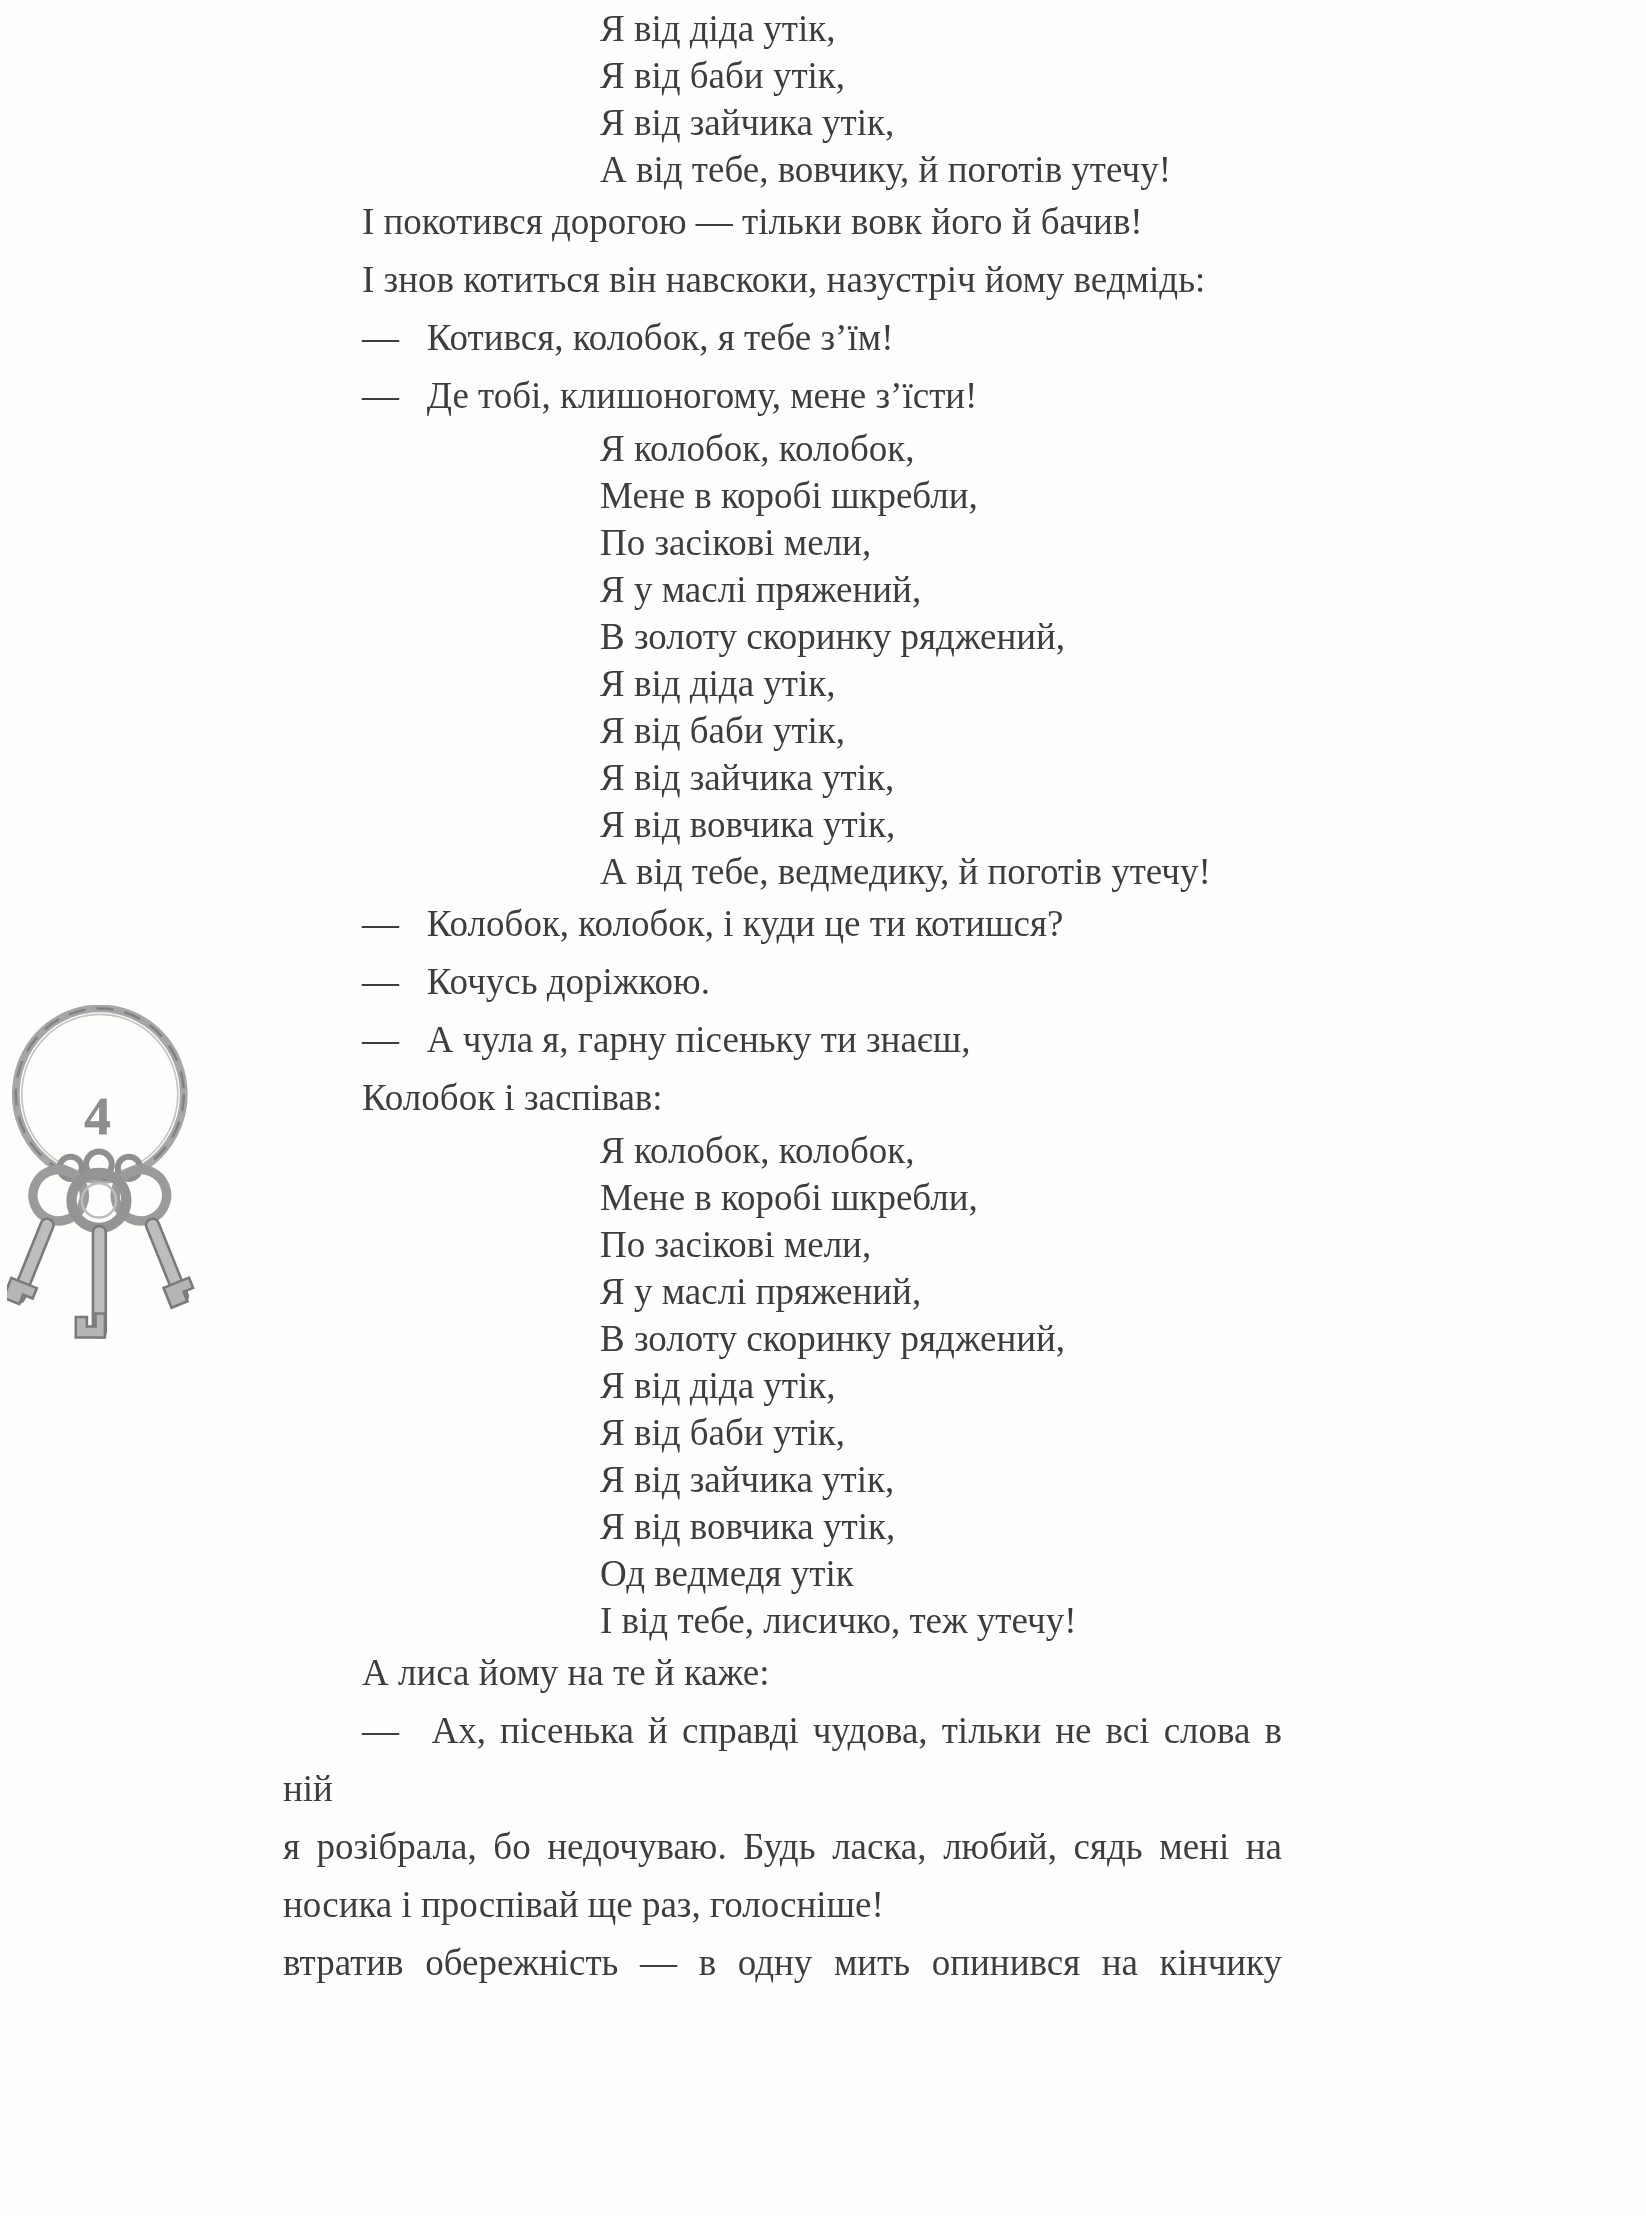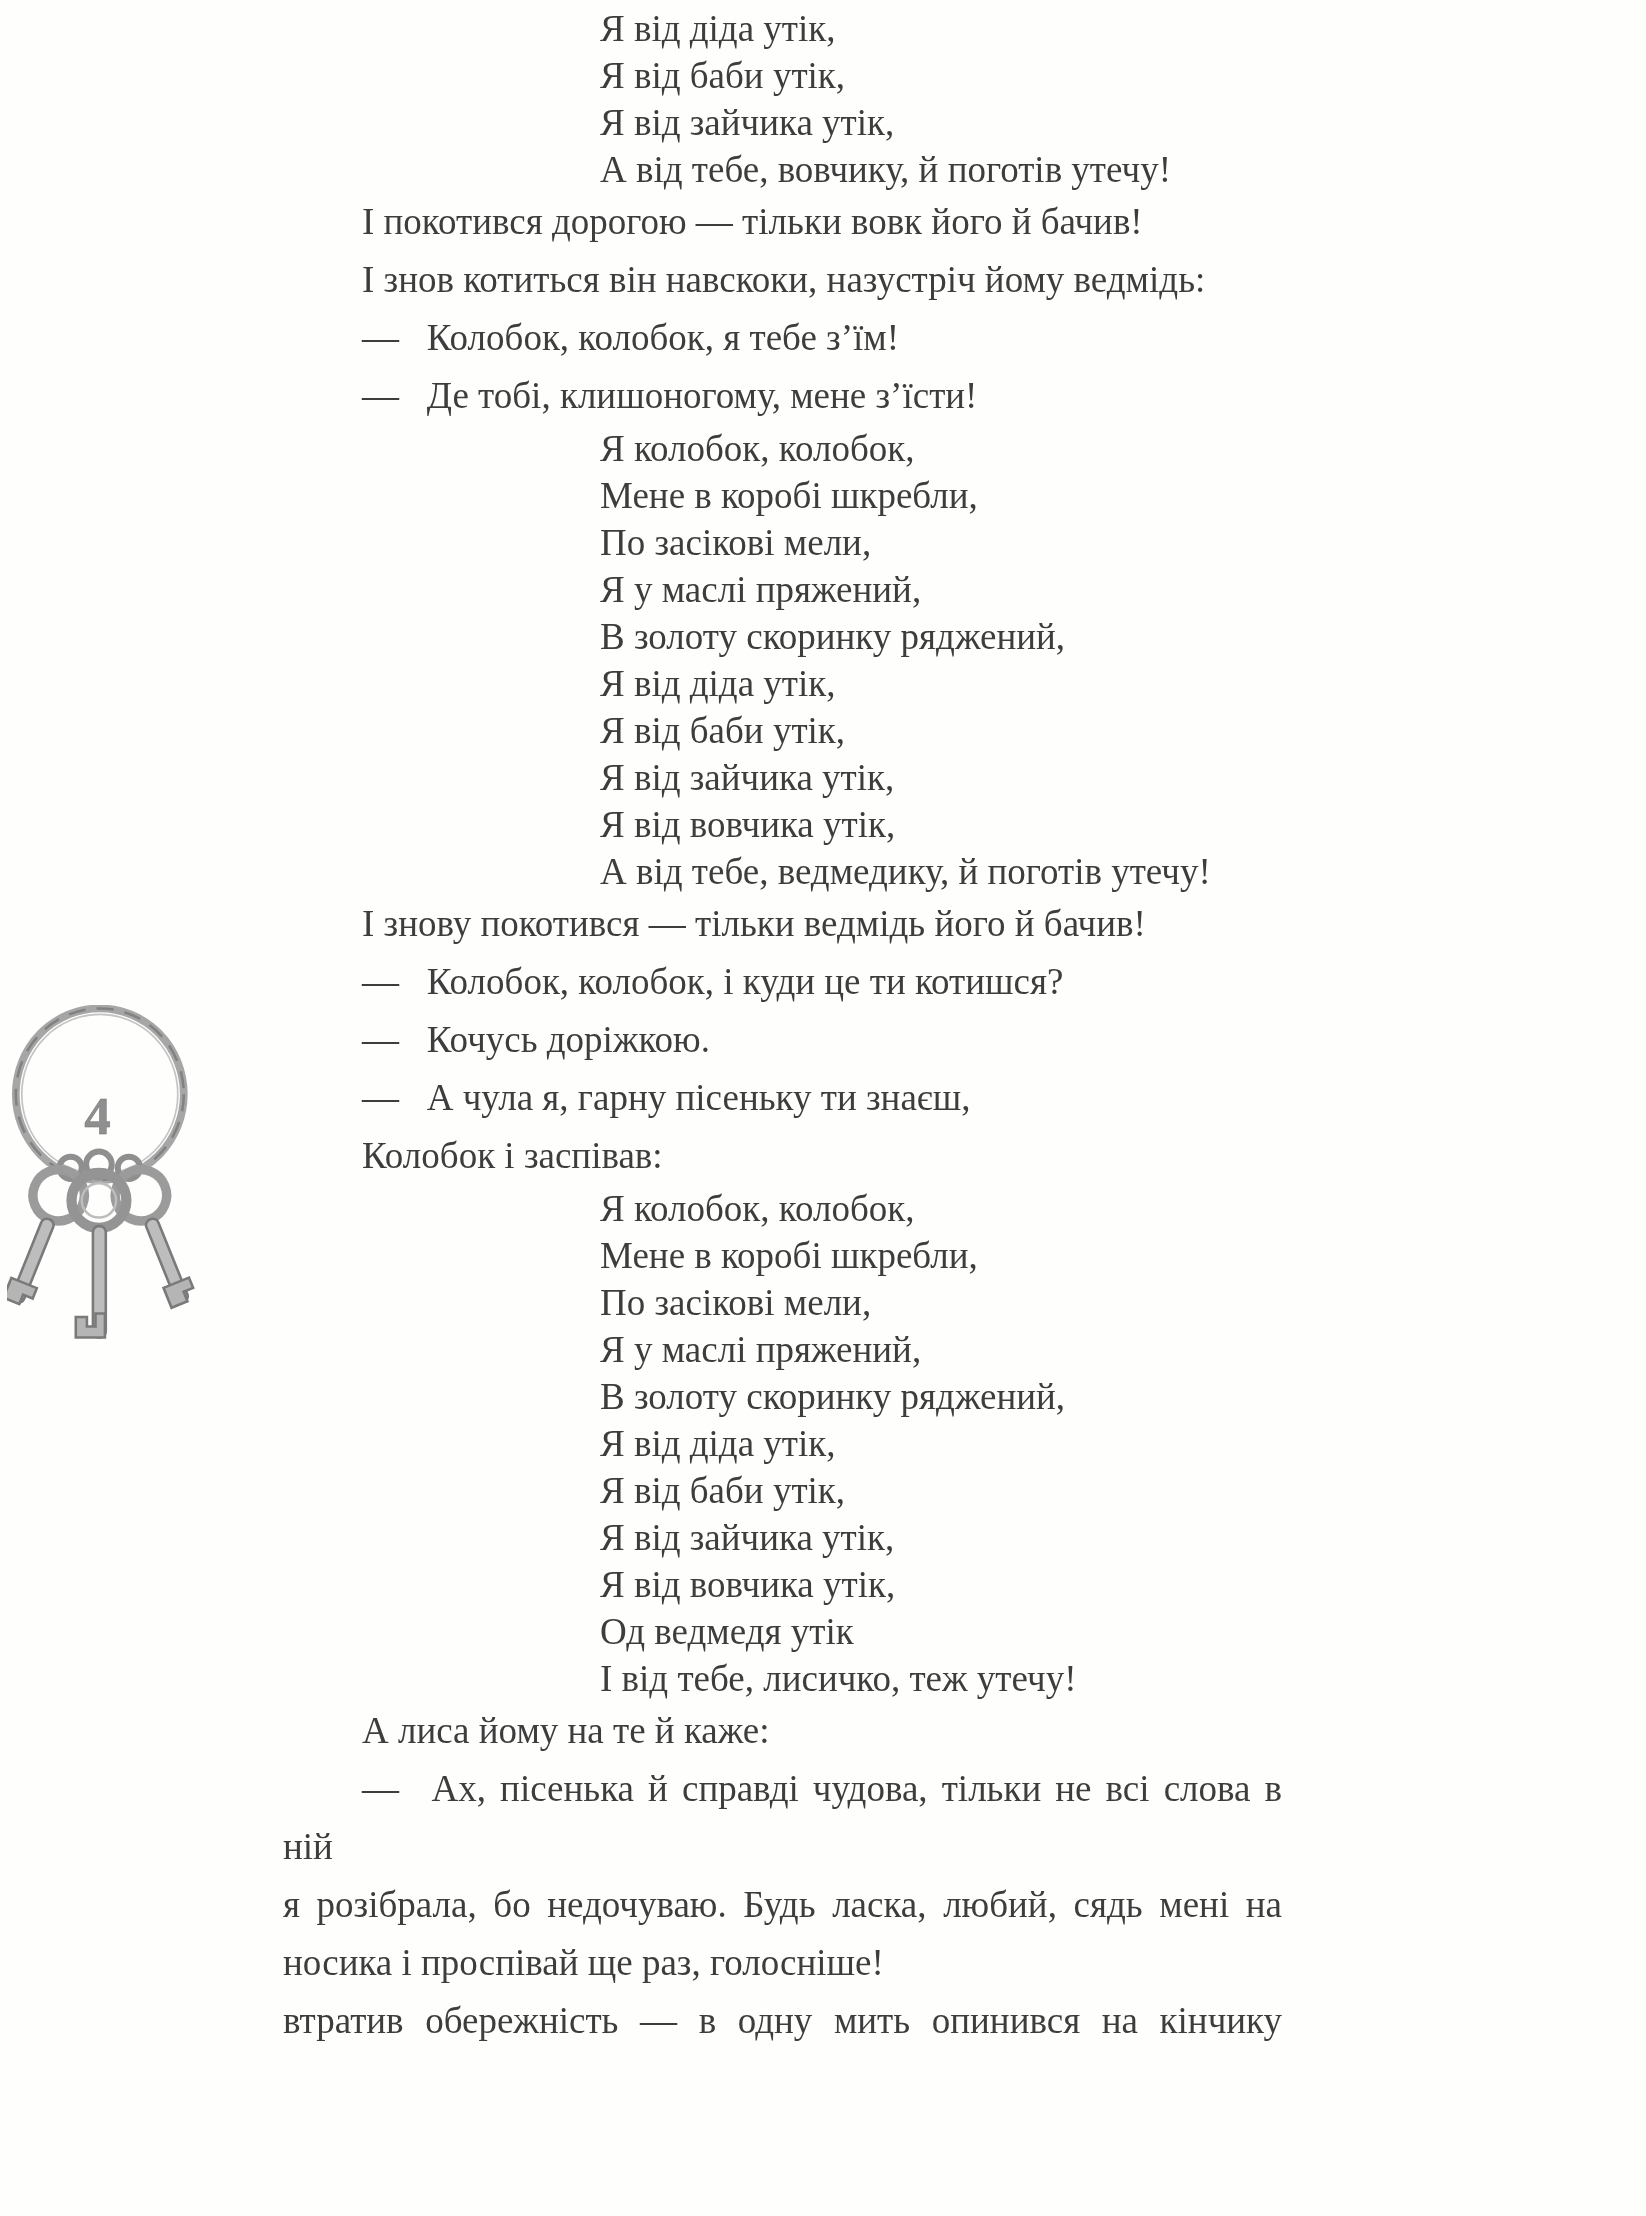--- a/index.html
+++ b/index.html
@@ -74,33 +74,32 @@
     </g>
   </svg>
 
   <div class="textcol">
     <div class="line verse">Я від діда утік,</div>
     <div class="line verse">Я від баби утік,</div>
     <div class="line verse">Я від зайчика утік,</div>
     <div class="line verse">А від тебе, вовчику, й поготів утечу!</div>
     <div class="line para gap">І покотився дорогою — тільки вовк його й бачив!</div>
     <div class="line para">І знов котиться він навскоки, назустріч йому ведмідь:</div>
-    <div class="line para">—  Колобок, колобок, я тебе з’їм!</div>
+    <div class="line para">—  Котився, колобок, я тебе з’їм!</div>
     <div class="line para">—  Де тобі, клишоногому, мене з’їсти!</div>
     <div class="line verse gap">Я колобок, колобок,</div>
     <div class="line verse">Мене в коробі шкребли,</div>
     <div class="line verse">По засікові мели,</div>
     <div class="line verse">Я у маслі пряжений,</div>
     <div class="line verse">В золоту скоринку ряджений,</div>
     <div class="line verse">Я від діда утік,</div>
     <div class="line verse">Я від баби утік,</div>
     <div class="line verse">Я від зайчика утік,</div>
     <div class="line verse">Я від вовчика утік,</div>
     <div class="line verse">А від тебе, ведмедику, й поготів утечу!</div>
-    <div class="line para gap">І знову покотився — тільки ведмідь його й бачив!</div>
     <div class="line para">—  Колобок, колобок, і куди це ти котишся?</div>
     <div class="line para">—  Кочусь доріжкою.</div>
     <div class="line para">—  А чула я, гарну пісеньку ти знаєш,</div>
     <div class="line para">Колобок і заспівав:</div>
     <div class="line verse gap">Я колобок, колобок,</div>
     <div class="line verse">Мене в коробі шкребли,</div>
     <div class="line verse">По засікові мели,</div>
     <div class="line verse">Я у маслі пряжений,</div>
     <div class="line verse">В золоту скоринку ряджений,</div>
     <div class="line verse">Я від діда утік,</div>

